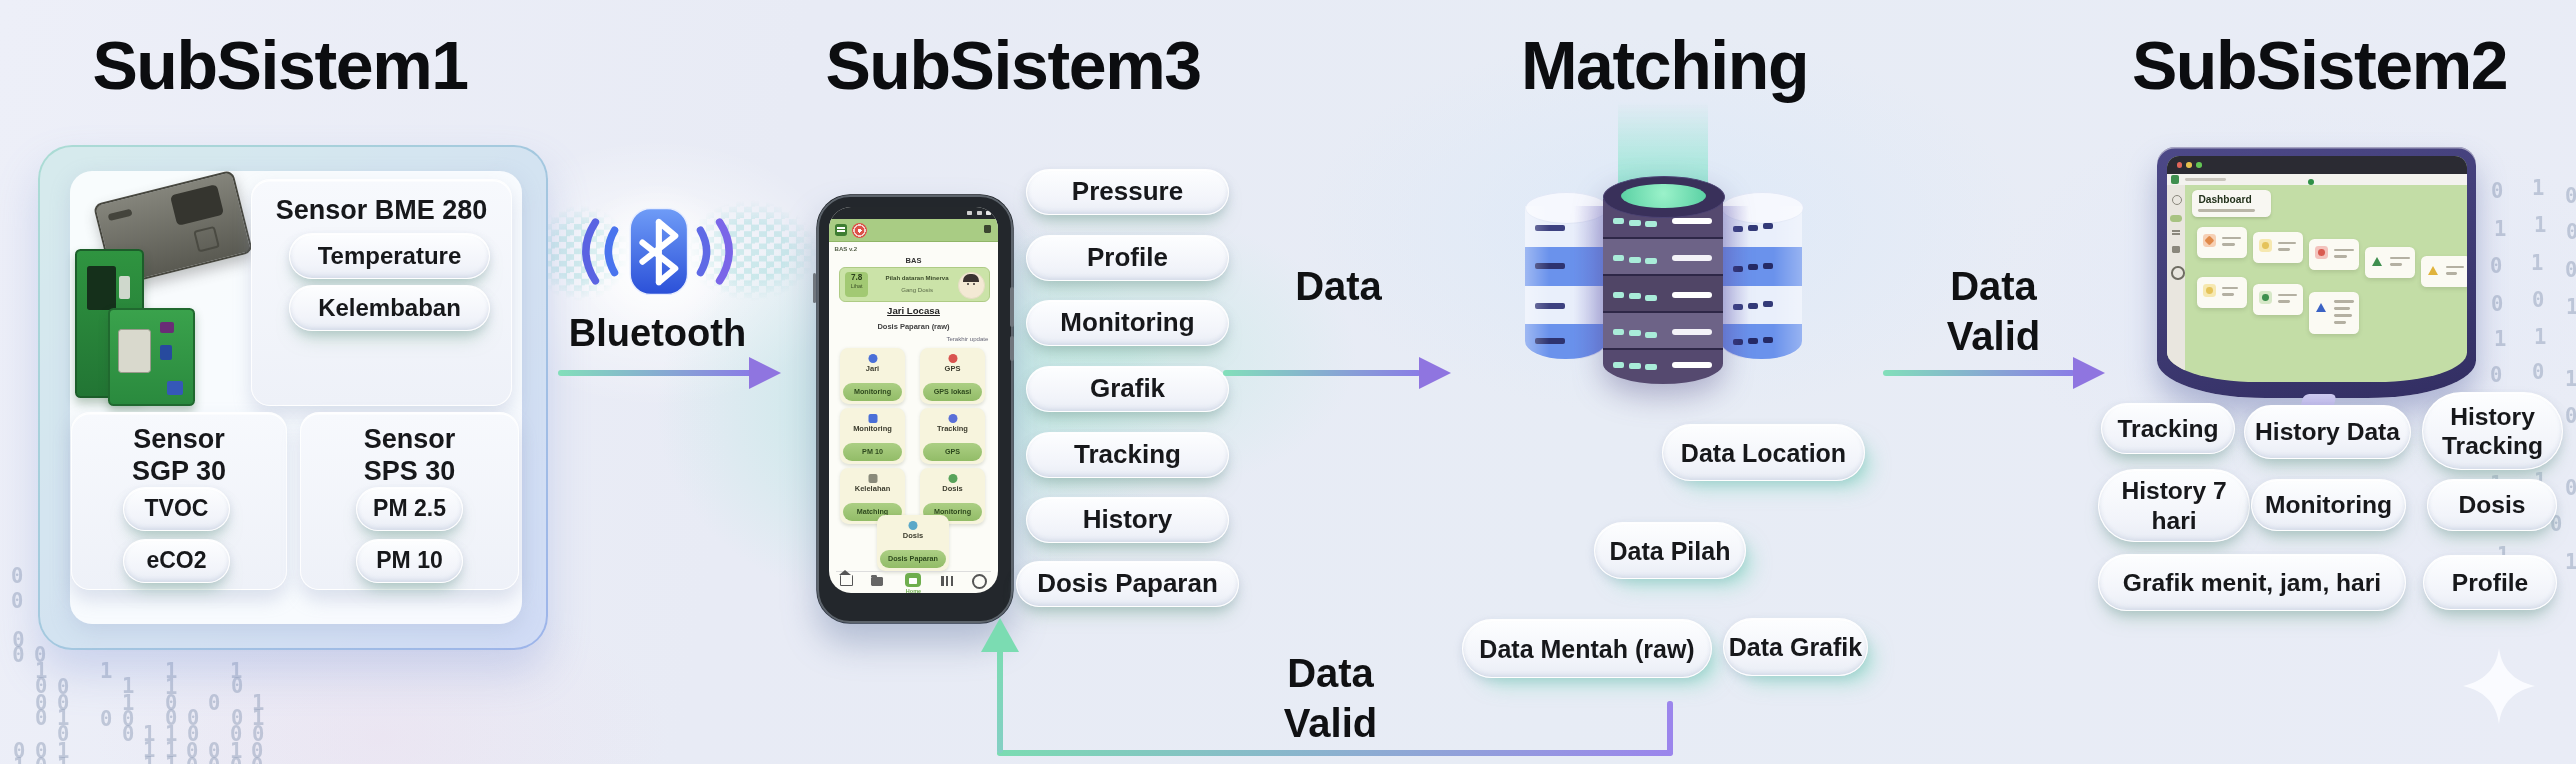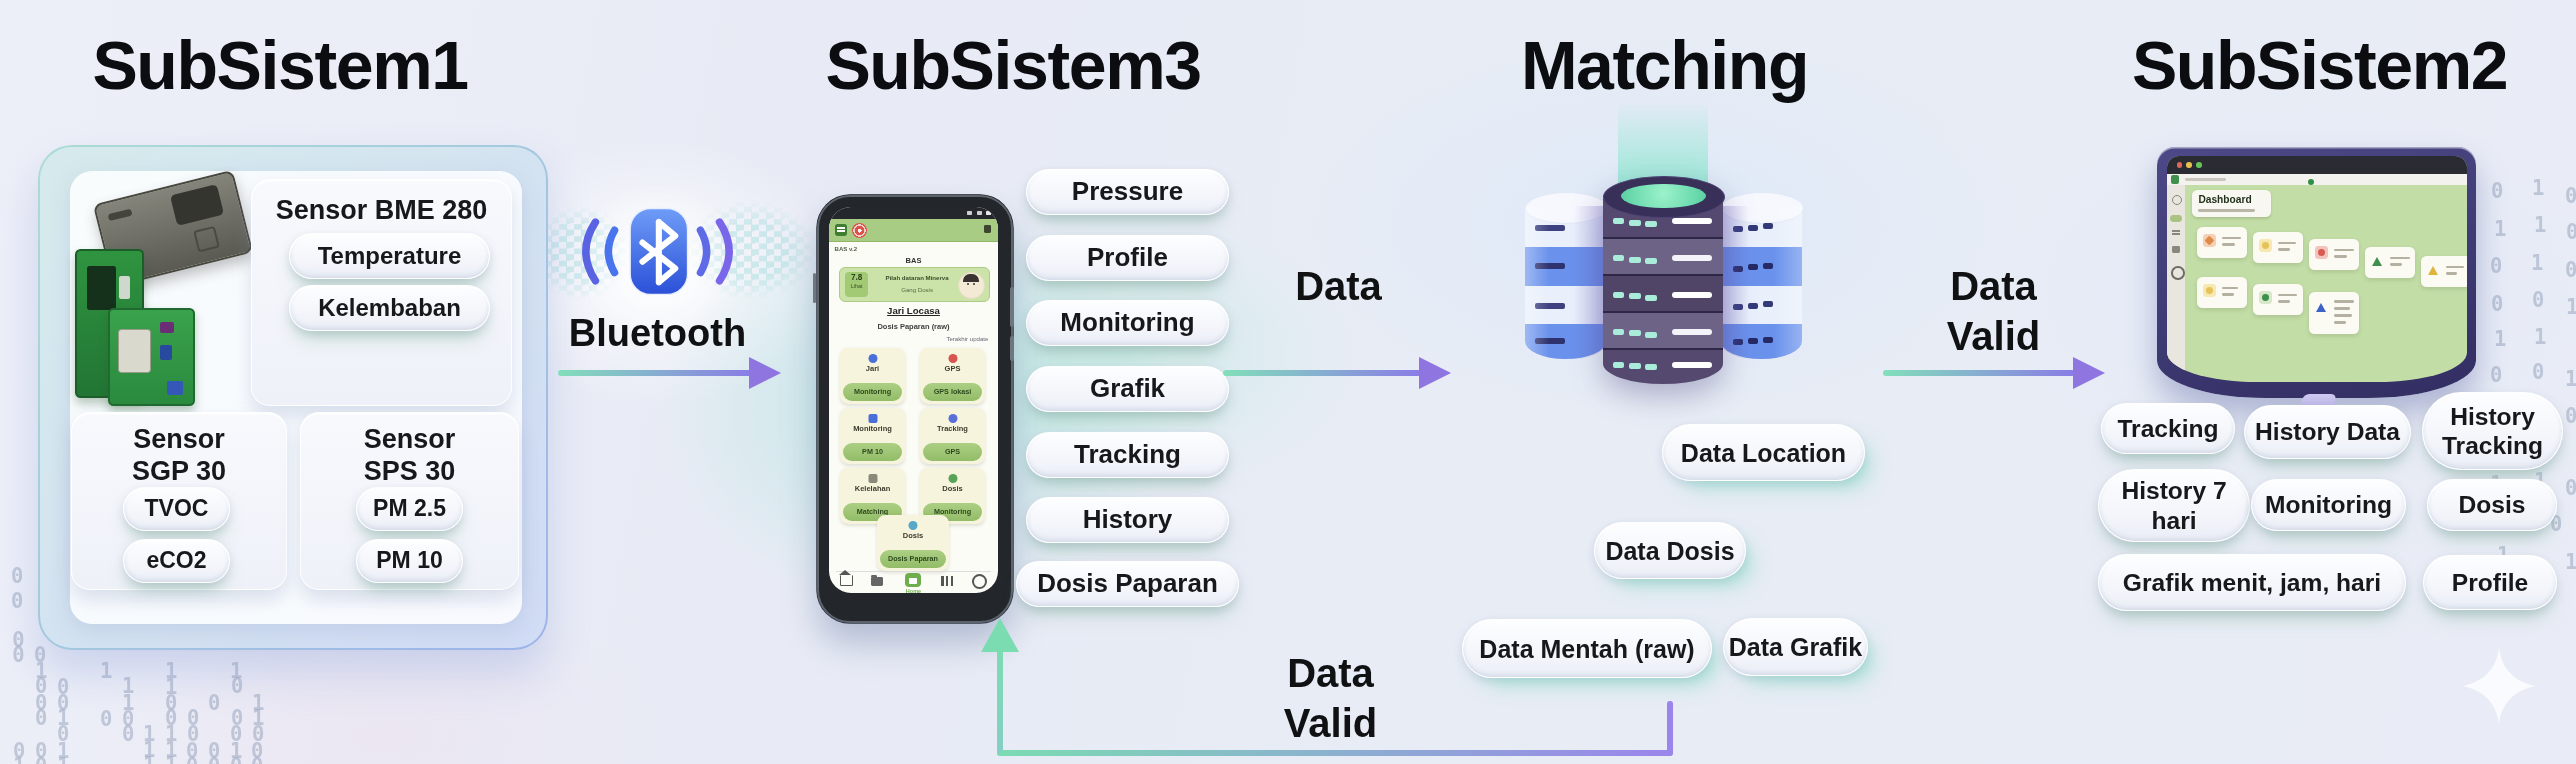--- a/index.html
+++ b/index.html
@@ -393,21 +393,21 @@
       <div class="dashT" style="left:26px;top:154px;"></div>
       <div class="dashT" style="left:42px;top:156px;"></div>
     <div class="slot" style="right:11px;top:153px;"></div>
     <div class="dashT" style="left:9.6px;top:186px;"></div>
       <div class="dashT" style="left:26px;top:187px;"></div>
       <div class="dashT" style="left:42px;top:188px;"></div>
     <div class="slot" style="right:11px;top:186px;background:#ffffff;"></div>
   </div>
 
   <div class="pill teal-glow" style="left:1662px;top:424px;width:201px;height:55px;font-size:25px;">Data Location</div>
-  <div class="pill teal-glow" style="left:1594px;top:522px;width:150px;height:55px;font-size:25px;">Data Dosis</div>
+  <div class="pill teal-glow" style="left:1594px;top:522px;width:150px;height:55px;font-size:25px;">Data Pilah</div>
   <div class="pill teal-glow" style="left:1462px;top:619px;width:248px;height:57px;font-size:25px;">Data Mentah (raw)</div>
   <div class="pill teal-glow" style="left:1723px;top:618px;width:143px;height:56px;font-size:25px;">Data Grafik</div>
 
   <div class="flow-label" style="left:1891px;top:261px;width:205px;">
     <div>Data</div>
     <div>Valid</div>
   </div>
   <div class="shaft" style="left:1883px;top:370px;width:192px;"></div>
   <div class="ahead" style="left:2073px;top:357px;"></div>
 

